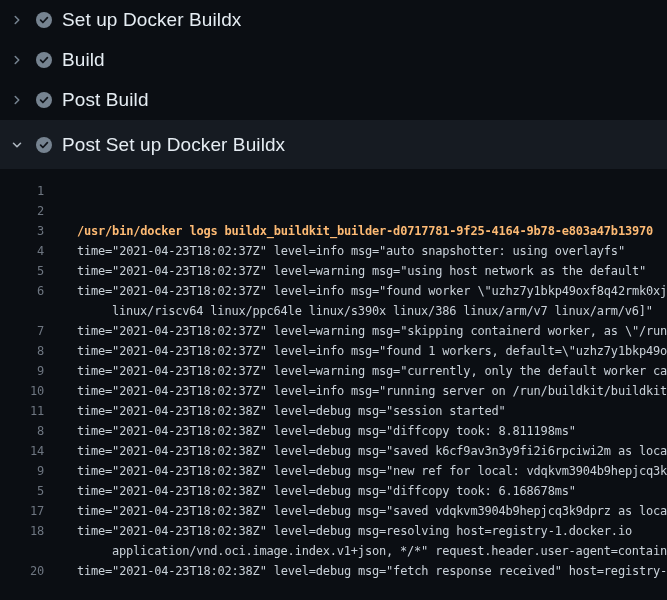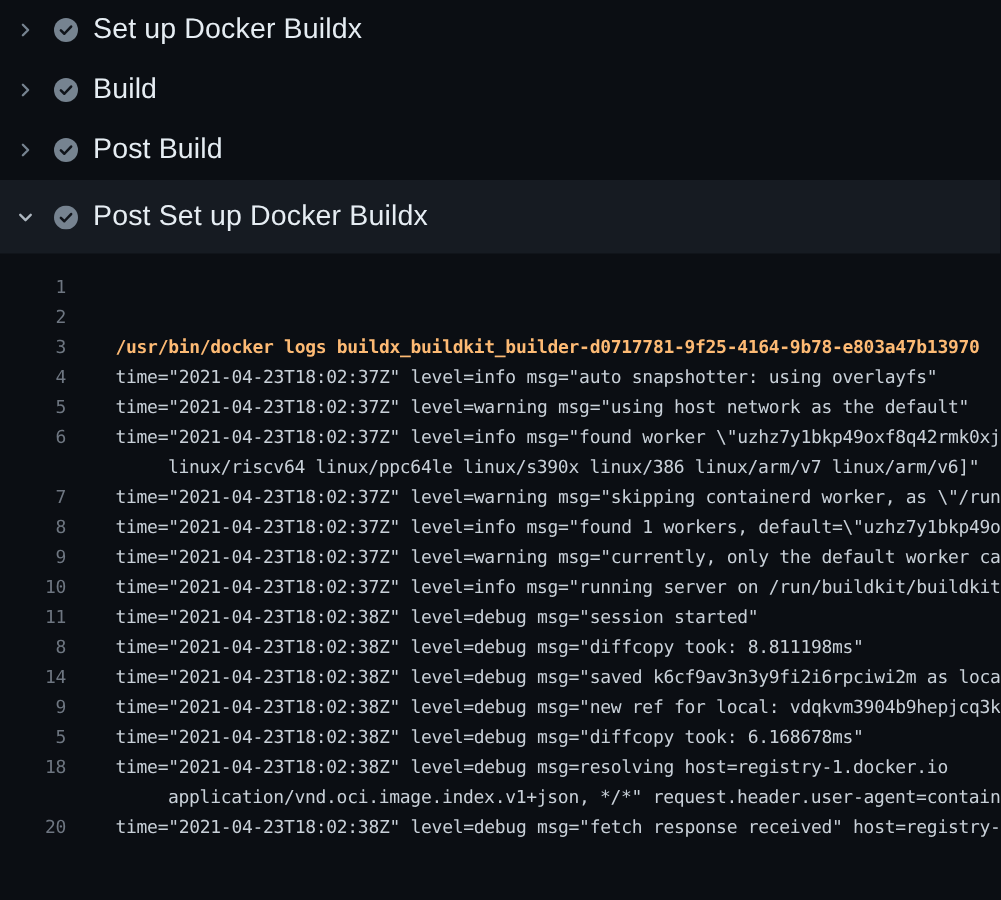--- a/index.html
+++ b/index.html
@@ -204,20 +204,24 @@
   <div class="log-row indent-1 kind-plain">
     <span class="ln">9</span>
     <span class="txt">time="2021-04-23T18:02:38Z" level=debug msg="new ref for local: vdqkvm3904b9hepjcq3k</span>
   </div>
 
   <div class="log-row indent-1 kind-plain">
     <span class="ln">5</span>
     <span class="txt">time="2021-04-23T18:02:38Z" level=debug msg="diffcopy took: 6.168678ms"</span>
   </div>
 
+  <div class="log-row indent-1 kind-plain">
+    <span class="ln">17</span>
+    <span class="txt">time="2021-04-23T18:02:38Z" level=debug msg="saved vdqkvm3904b9hepjcq3k9dprz as loca</span>
+  </div>
 
   <div class="log-row indent-1 kind-plain">
     <span class="ln">18</span>
     <span class="txt">time="2021-04-23T18:02:38Z" level=debug msg=resolving host=registry-1.docker.io</span>
   </div>
 
 
   <div class="log-row indent-c kind-plain">
     <span class="ln"></span>
     <span class="txt">application/vnd.oci.image.index.v1+json, */*" request.header.user-agent=containerd/1.4</span>

